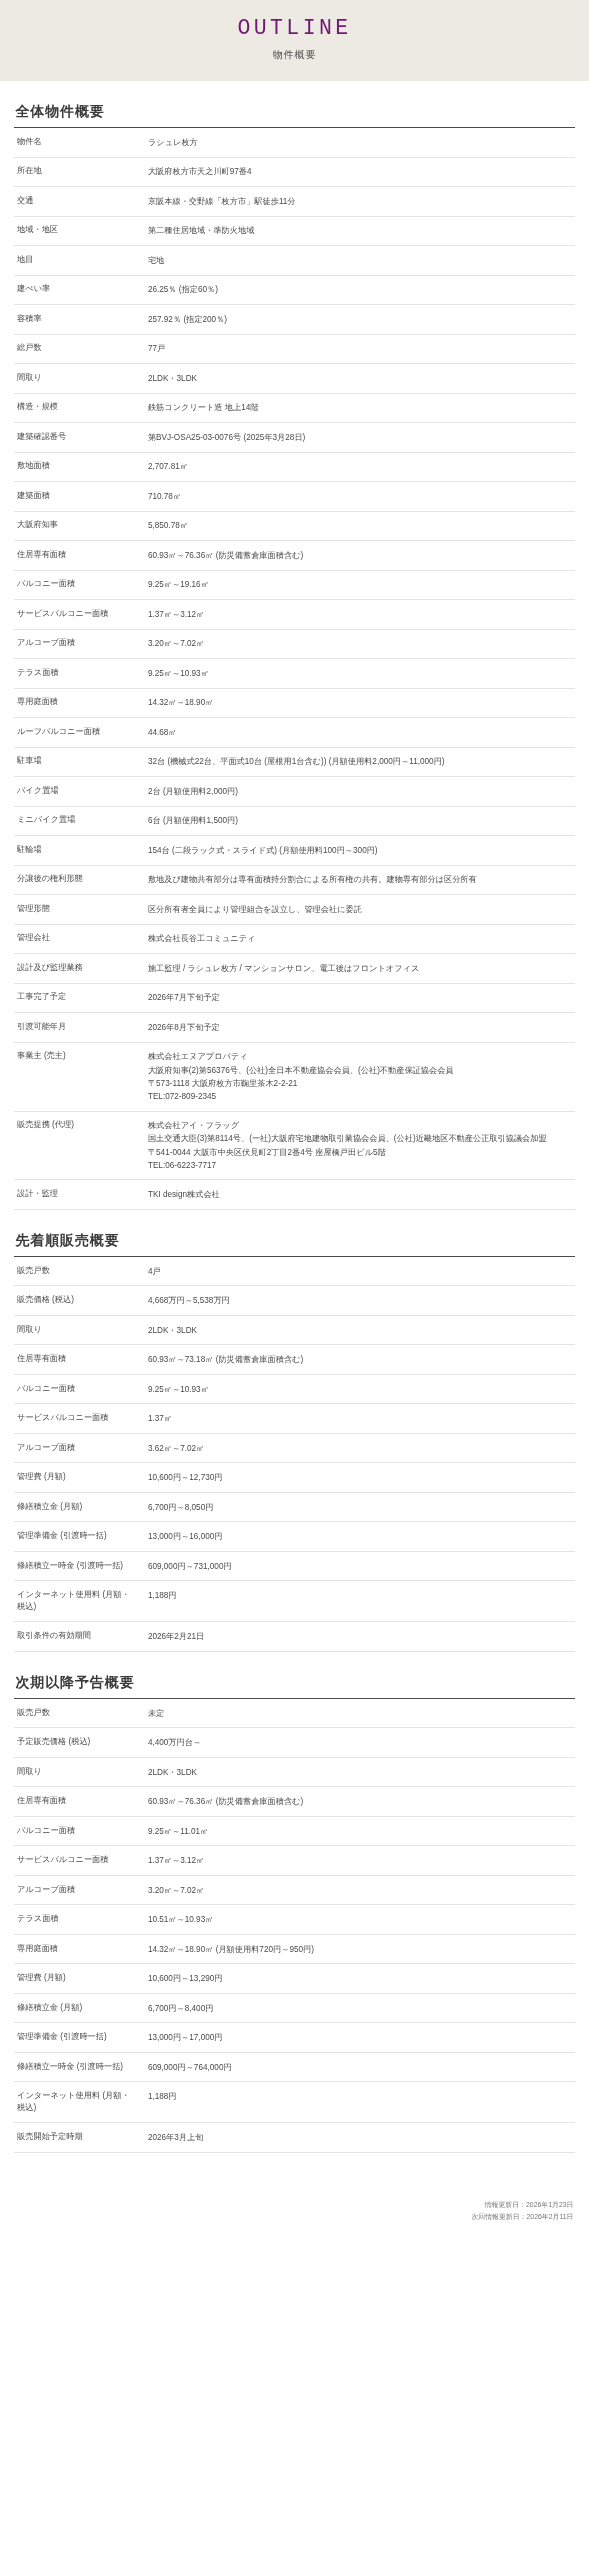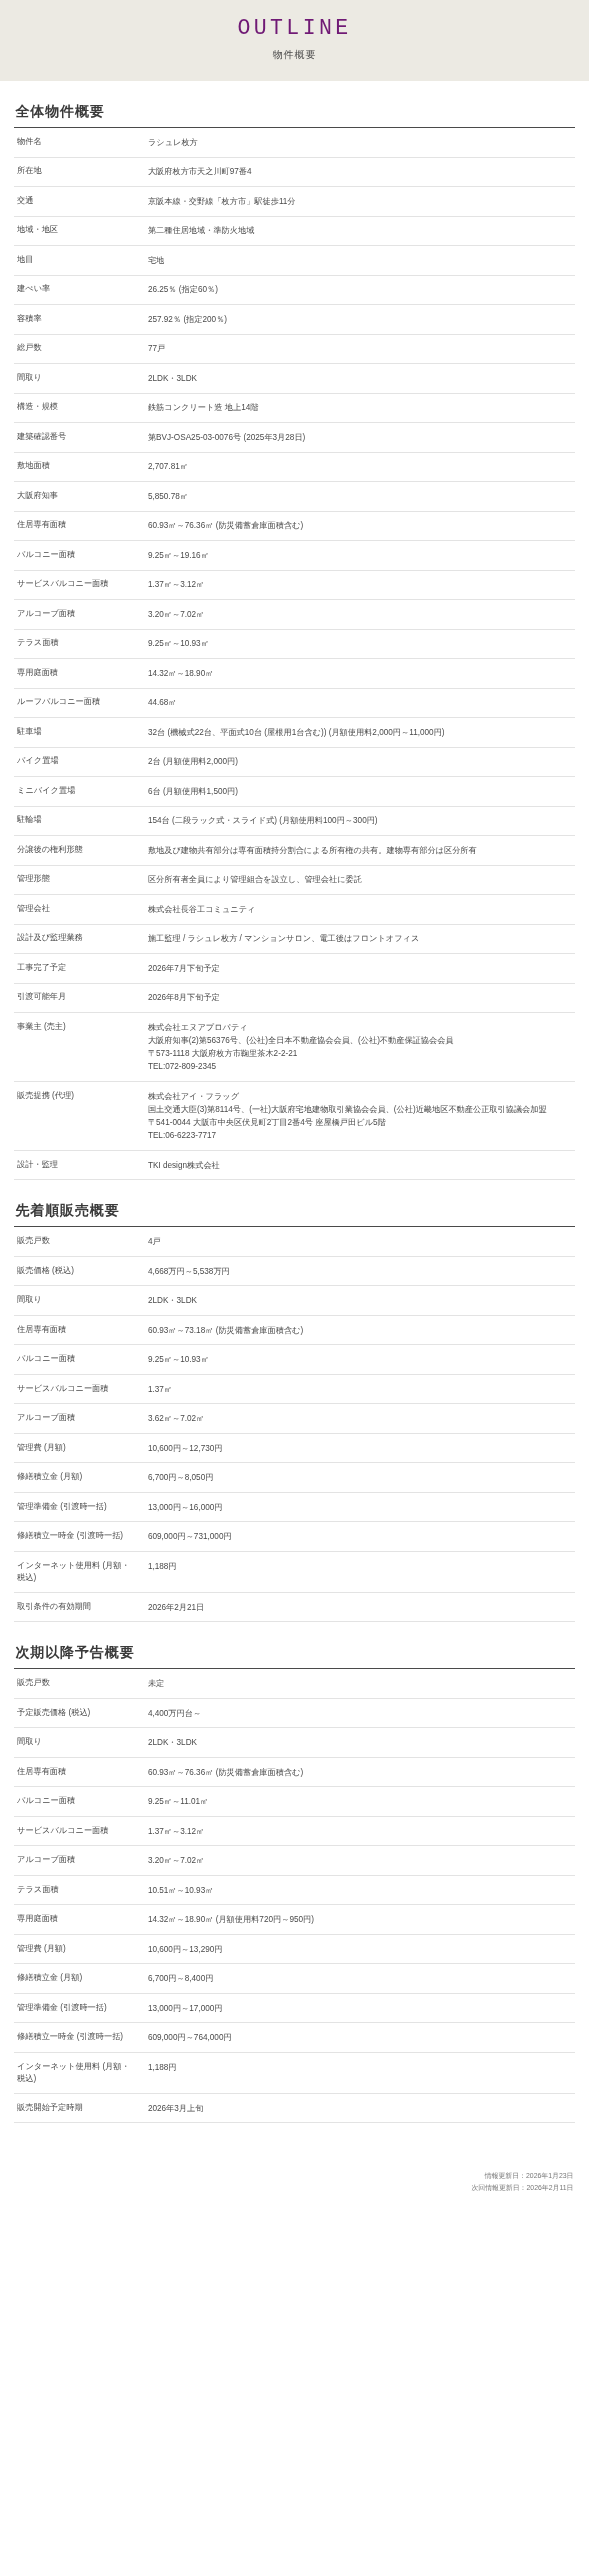--- a/index.html
+++ b/index.html
@@ -152,20 +152,24 @@
               </tr>
               <tr>
                 <th>建築確認番号</th>
                 <td>第BVJ-OSA25-03-0076号 (2025年3月28日)</td>
               </tr>
               <tr>
                 <th>敷地面積</th>
                 <td>2,707.81㎡</td>
               </tr>
               <tr>
+                <th>建築面積</th>
+                <td>710.78㎡</td>
+              </tr>
+              <tr>
                 <th>大阪府知事</th>
                 <td>5,850.78㎡</td>
               </tr>
               <tr>
                 <th>住居専有面積</th>
                 <td>60.93㎡～76.36㎡ (防災備蓄倉庫面積含む)</td>
               </tr>
               <tr>
                 <th>バルコニー面積</th>
                 <td>9.25㎡～19.16㎡</td>

